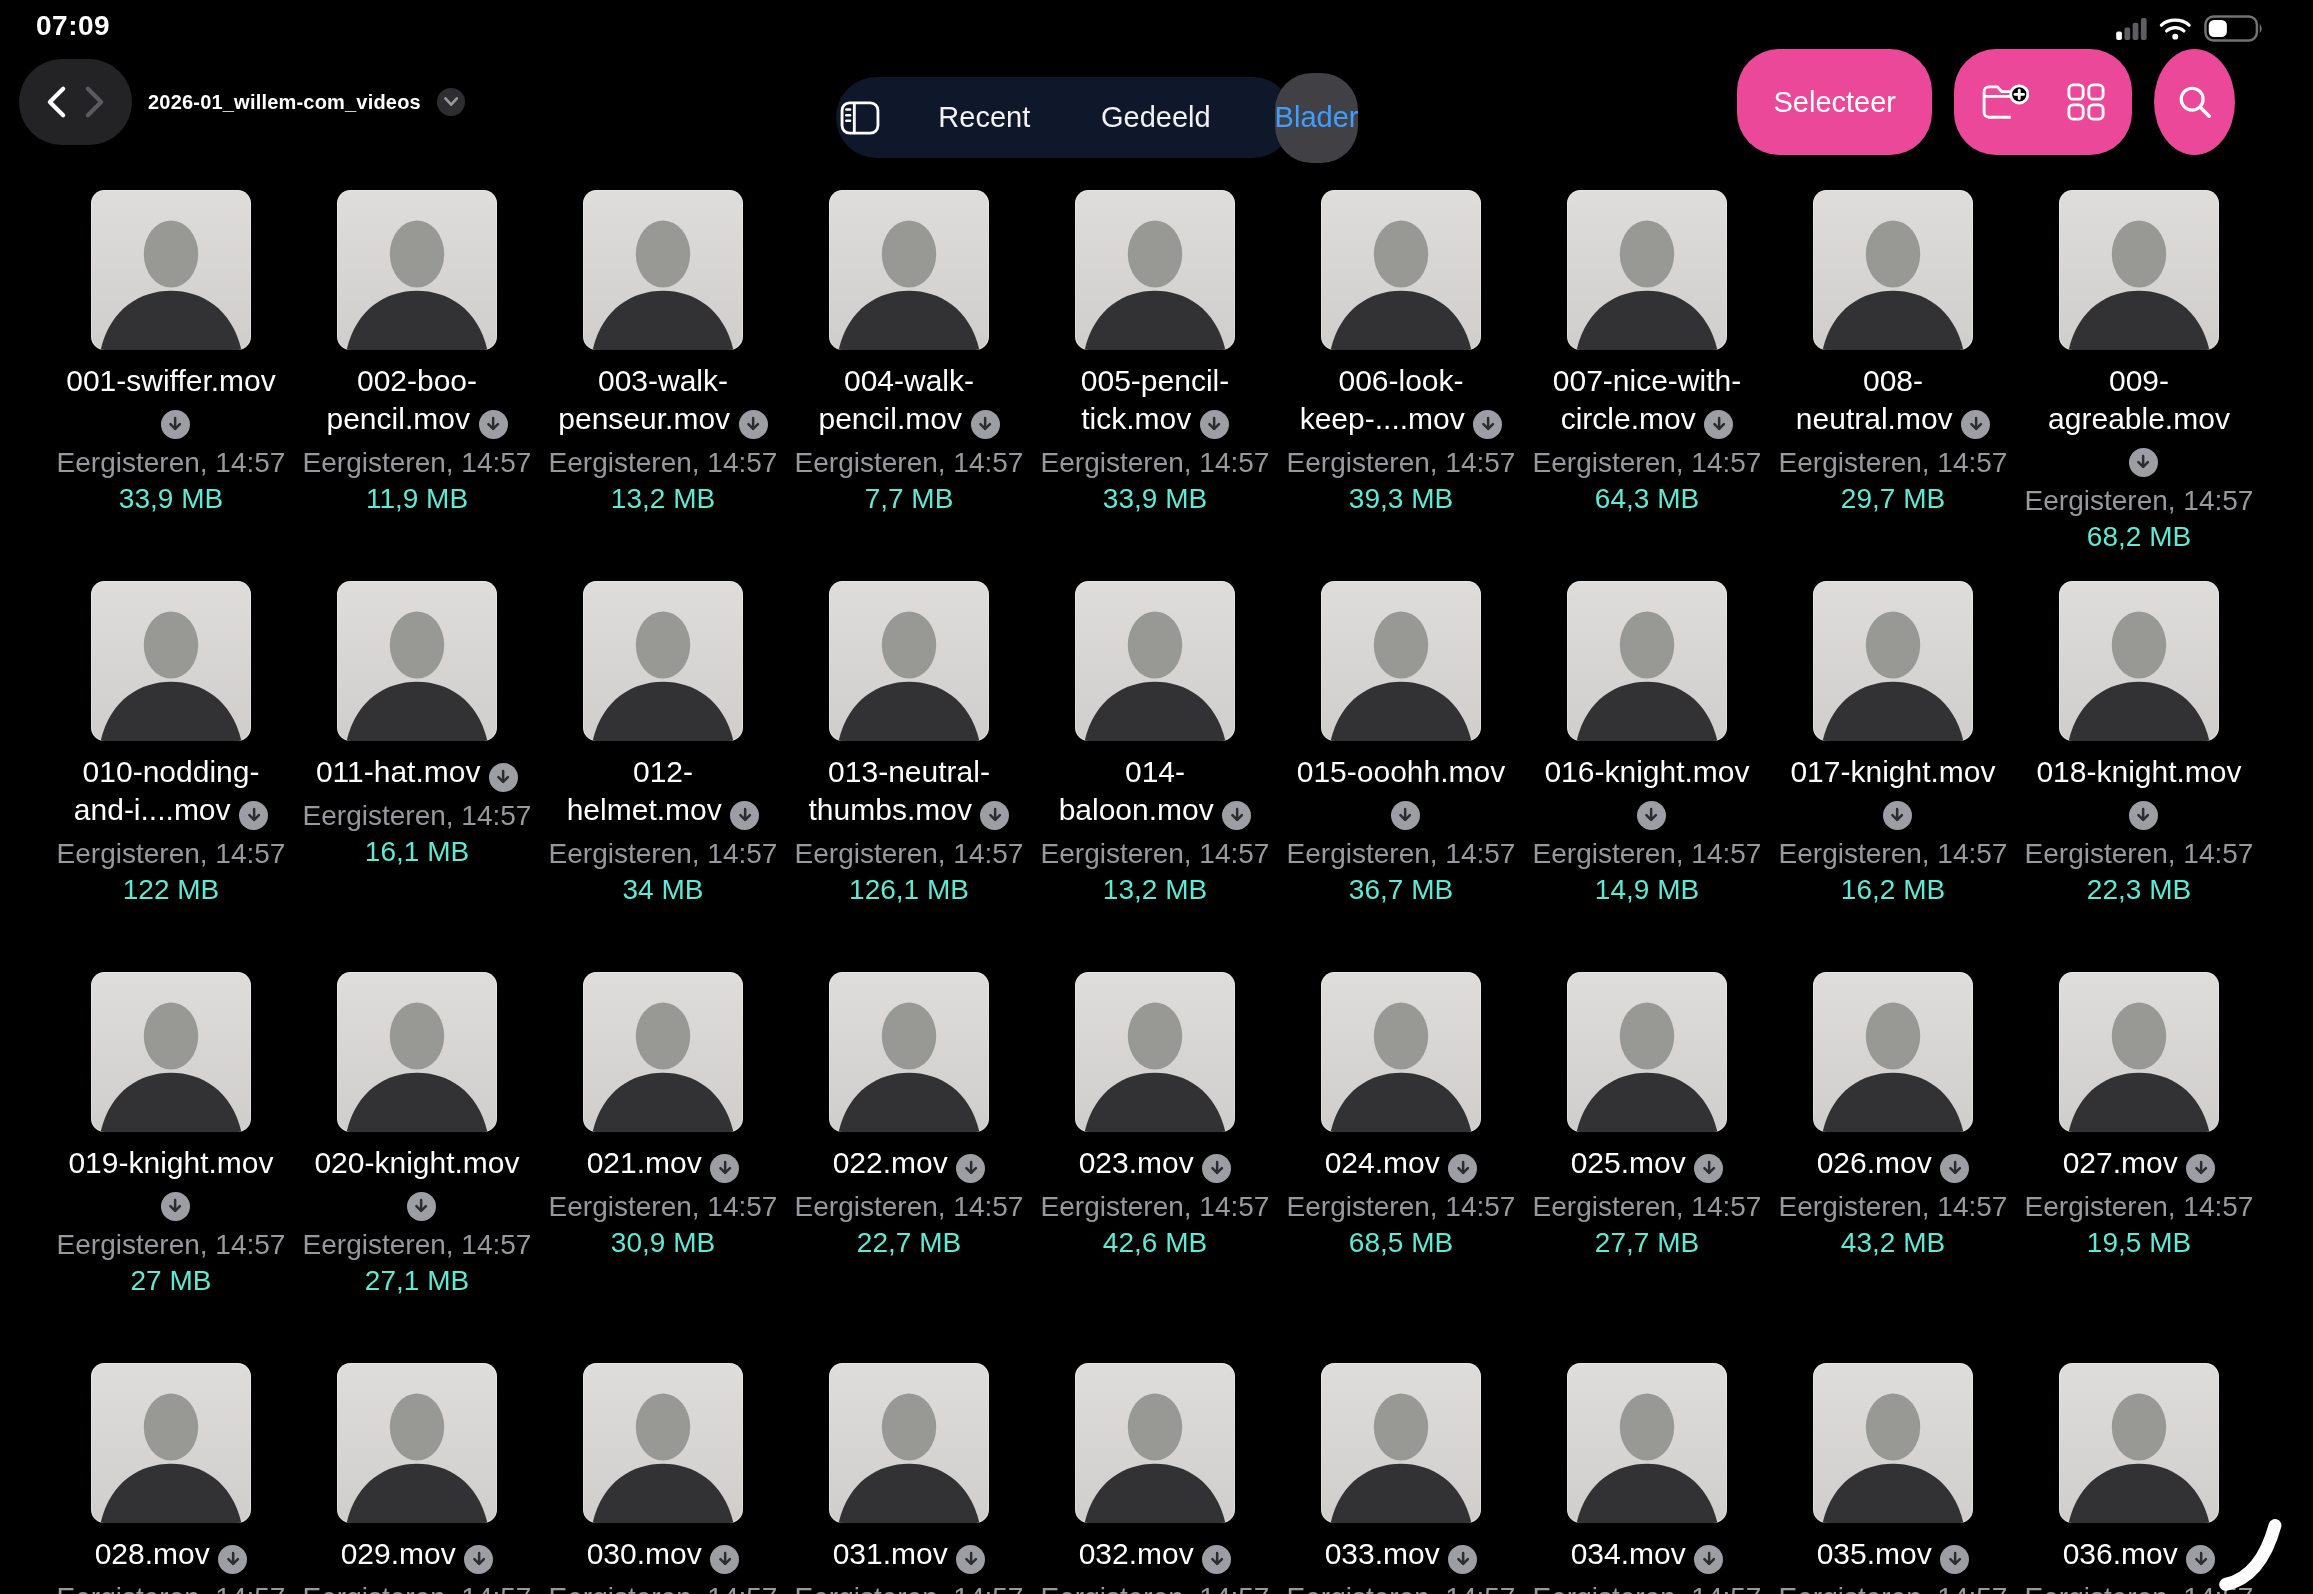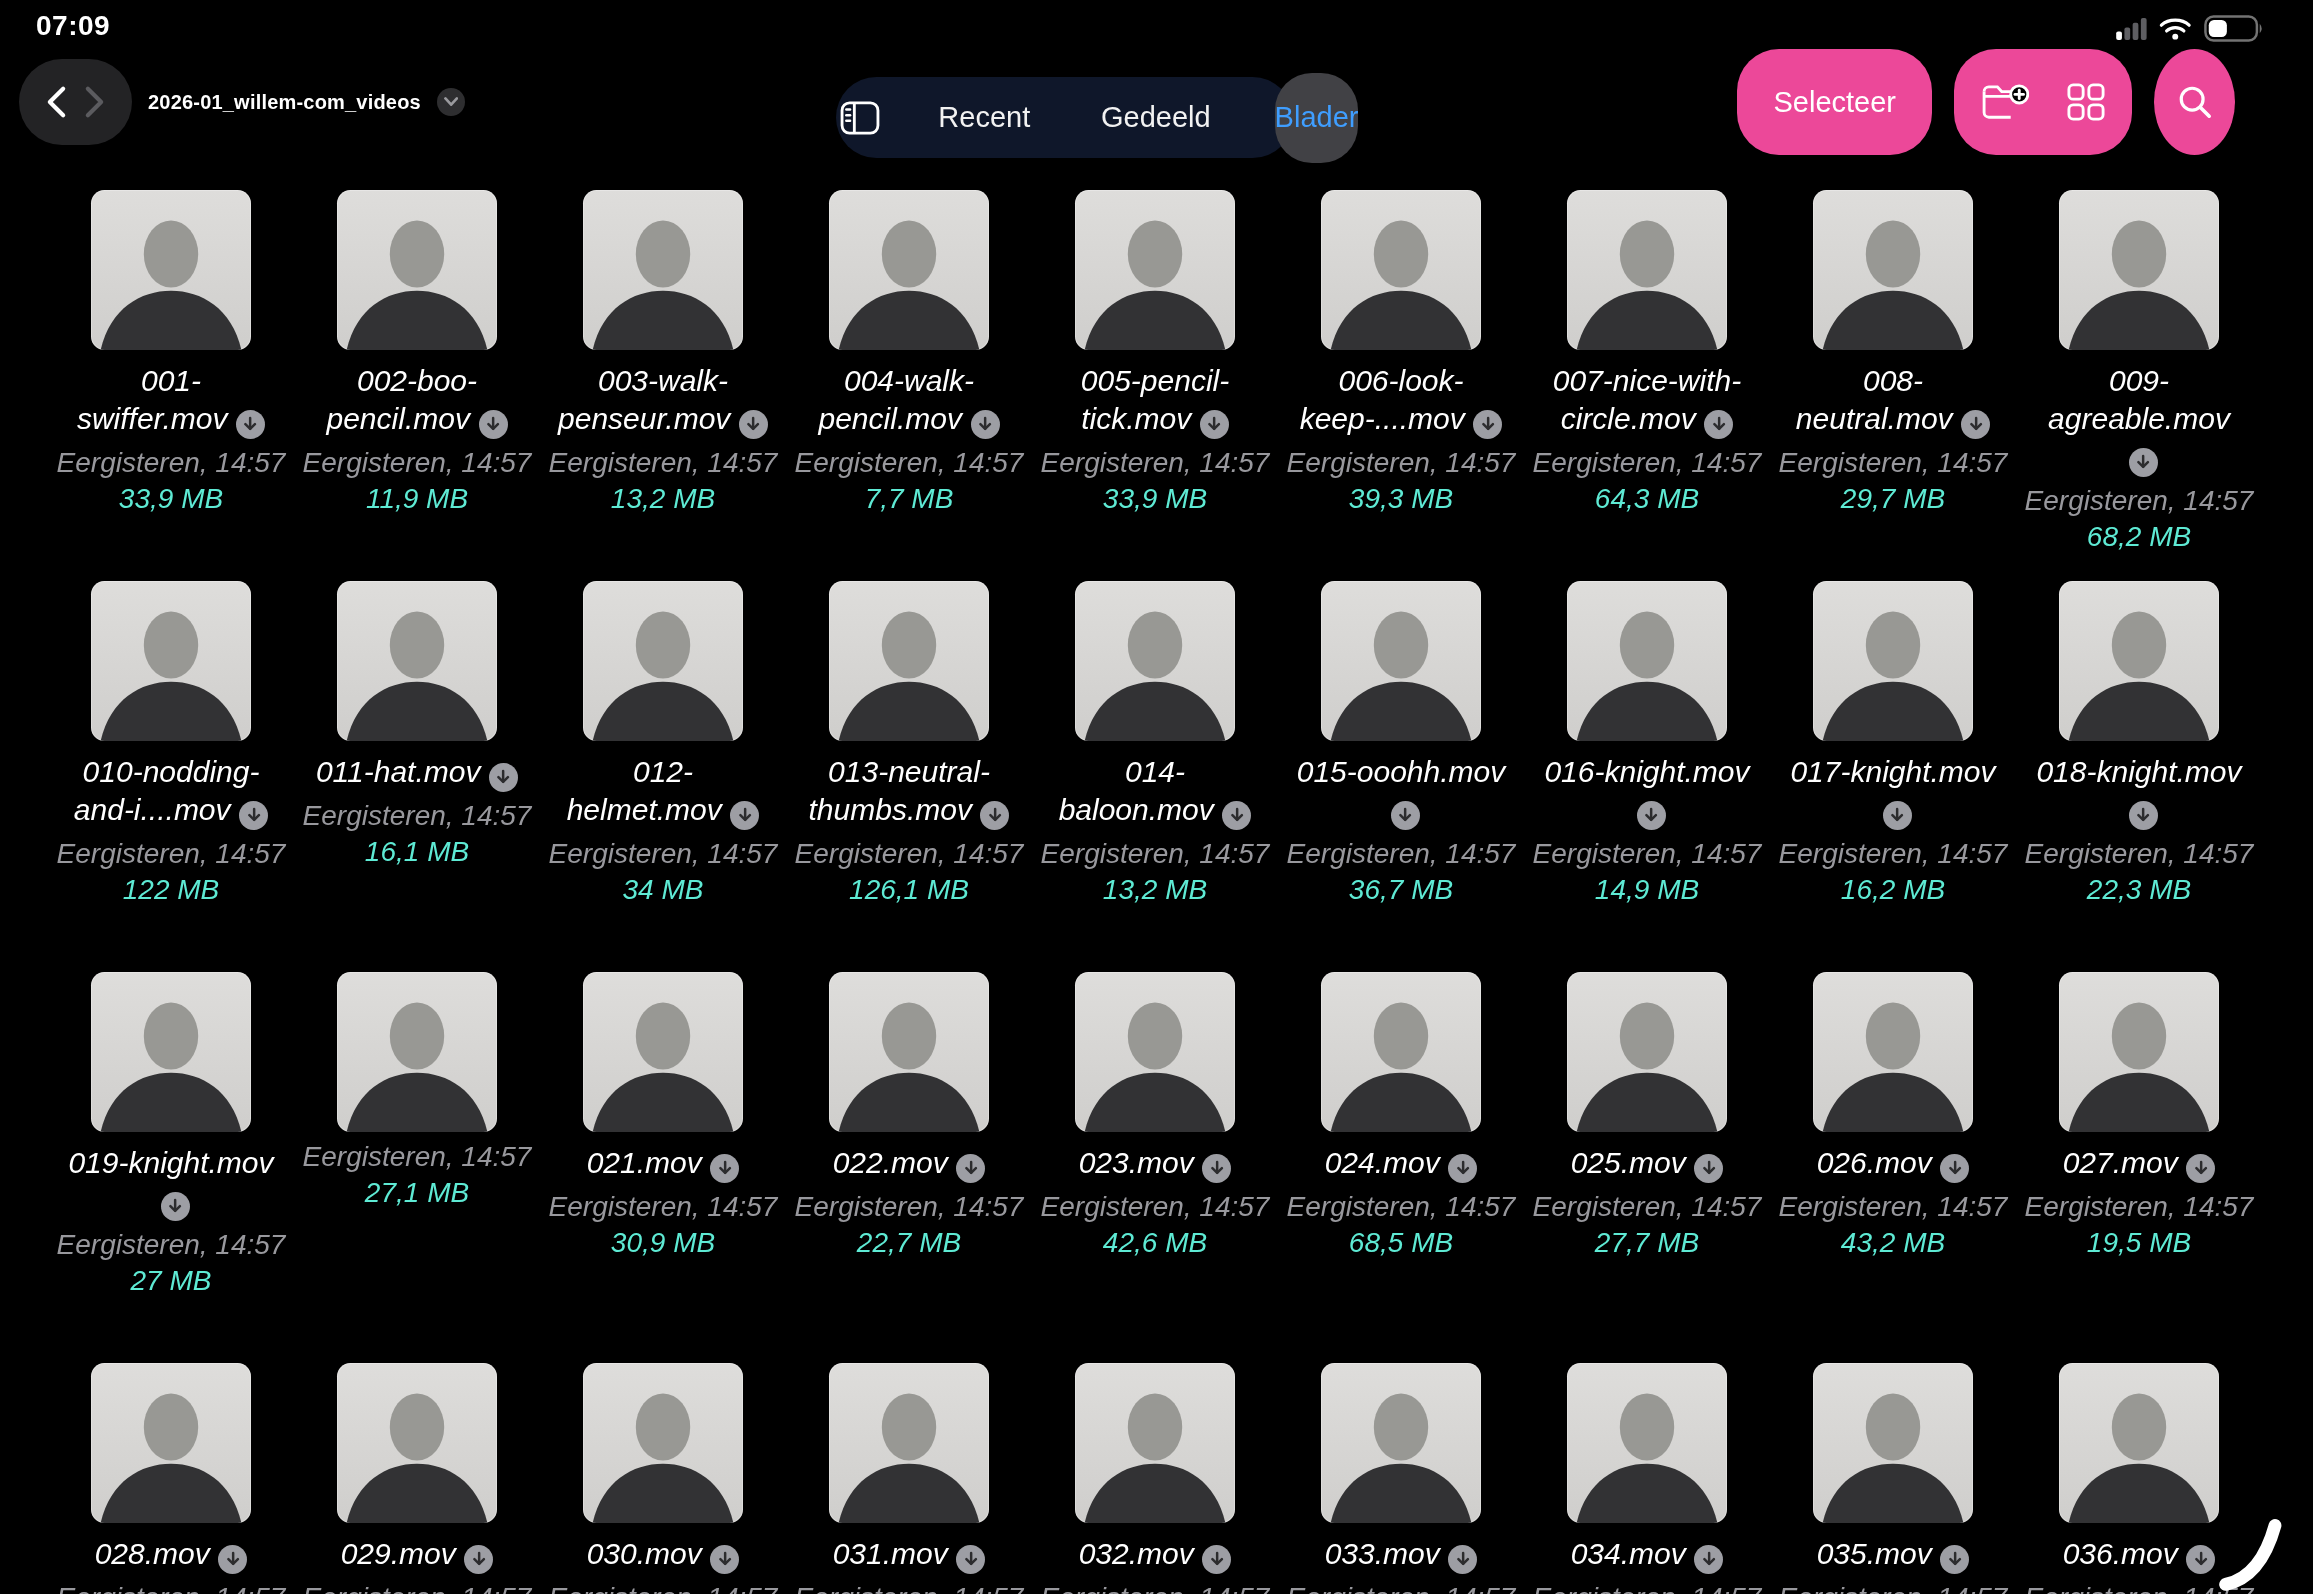--- a/index.html
+++ b/index.html
@@ -44,21 +44,21 @@
   }
   .select-pill{padding:0 36px;font-size:29px;color:#fff;}
   .icons-pill{width:178px;gap:38px;}
   .icon-btn{display:flex;align-items:center;justify-content:center;}
   .search-pill{width:81px;border-radius:50%;}
   
   .file-grid{
     position:absolute;left:48px;top:190px;width:2218px;
     display:grid;grid-template-columns:repeat(9,246px);grid-auto-rows:391px;
   }
-  .file-card{display:flex;flex-direction:column;align-items:center;font-style:italic;}
+  .file-card{display:flex;flex-direction:column;align-items:center;}
   .thumb{
     width:160px;height:160px;border-radius:13.4px;flex:0 0 auto;
     background:linear-gradient(#dedddb,#cfcecc);
     box-shadow:inset 0 0 0 1px rgba(255,255,255,.28);
     overflow:hidden;position:relative;
   }
   .thumb svg{position:absolute;left:0;bottom:0;width:100%;height:100%;}
   .file-name{
     margin-top:12.4px;font-size:30px;line-height:38px;color:#fff;text-align:center;
     max-width:210px;word-wrap:break-word;
@@ -536,20 +536,28 @@
     <div class="file-size">27 MB</div>
   </div>
 
   <div class="file-card">
     <div class="thumb">
       <svg viewBox="0 0 100 100" preserveAspectRatio="none">
         <ellipse cx="50" cy="40" rx="17" ry="21" fill="#989894"></ellipse>
         <path d="M6 100 C12 74 31 63 50 63 C69 63 88 74 94 100 Z" fill="#323234"></path>
       </svg>
     </div>
+    <div class="file-name">
+      <span class="fn-text">020-knight.mov</span><span class="dl-badge">
+        <svg width="14.3" height="16.3" viewBox="0 0 15 17">
+          <line x1="7.5" y1="2" x2="7.5" y2="13" stroke="#2c2c2e" stroke-width="2.6" stroke-linecap="round"></line>
+          <polyline points="2.5,8.5 7.5,13.5 12.5,8.5" fill="none" stroke="#2c2c2e" stroke-width="2.6" stroke-linecap="round" stroke-linejoin="round"></polyline>
+        </svg>
+      </span>
+    </div>
     <div class="file-date">Eergisteren, 14:57</div>
     <div class="file-size">27,1 MB</div>
   </div>
 
   <div class="file-card">
     <div class="thumb">
       <svg viewBox="0 0 100 100" preserveAspectRatio="none">
         <ellipse cx="50" cy="40" rx="17" ry="21" fill="#989894"></ellipse>
         <path d="M6 100 C12 74 31 63 50 63 C69 63 88 74 94 100 Z" fill="#323234"></path>
       </svg>

